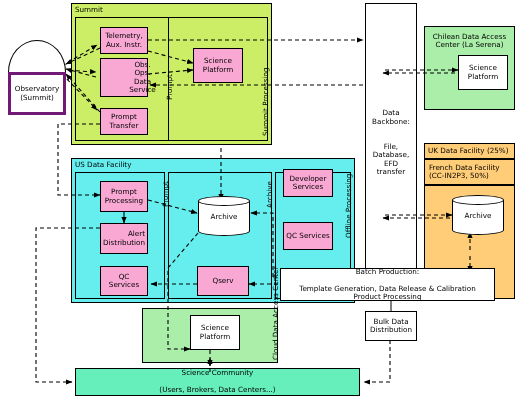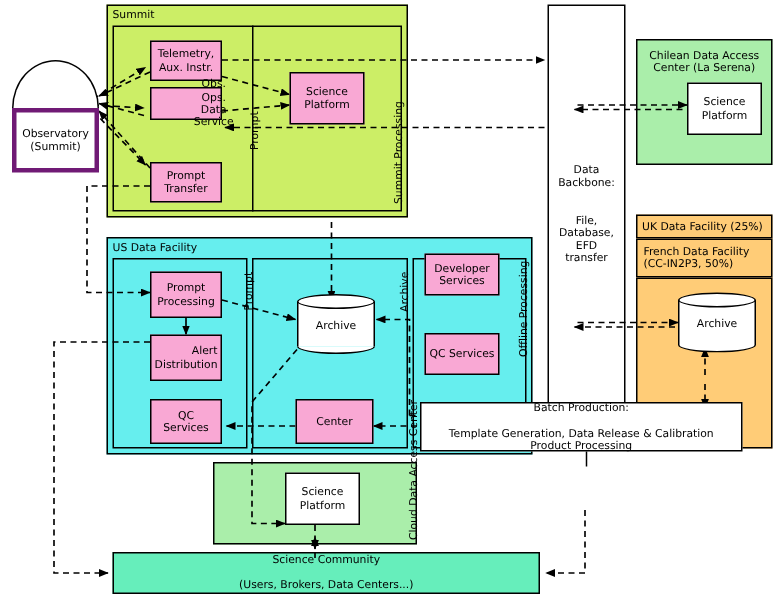--- a/index.html
+++ b/index.html
@@ -177,21 +177,21 @@
       <span>
         <span>Observatory</span><br>
         <span>(Summit)</span>
       </span>
     </div>
   </div>
 
   <div class="node" style="left:100px;top:27px;width:48px;height:27px;">
     <span>Telemetry, Aux. Instr.</span>
   </div>
-  <div class="node" style="left:100px;top:58px;width:48px;height:22px;padding-left:37px;">
+  <div class="node" style="left:100px;top:58px;width:48px;height:39px;padding-left:37px;">
     <span>Obs. Ops. Data Service</span>
   </div>
   <div class="node" style="left:100px;top:108px;width:48px;height:27px;">
     <span>Prompt Transfer</span>
   </div>
   <div class="node" style="left:193px;top:48px;width:50px;height:35px;">
     <span>Science Platform</span>
   </div>
 
   <div class="node" style="left:100px;top:181px;width:48px;height:31px;">
@@ -205,36 +205,39 @@
   </div>
 
   <div class="cyl" style="left:198px;top:196px;width:52px;height:40px;">
     <div class="body"></div>
     <div class="bot"></div>
     <div class="top"></div>
     <div class="cap">Archive</div>
   </div>
 
   <div class="node" style="left:197px;top:266px;width:52px;height:30px;">
-    <span>Center</span>
+    <span>Qserv</span>
   </div>
   <div class="node" style="left:283px;top:169px;width:50px;height:28px;">
     <span>Developer Services</span>
   </div>
   <div class="node" style="left:283px;top:222px;width:50px;height:28px;">
     <span>QC Services</span>
   </div>
 
   <div class="node white" style="left:280px;top:268px;width:215px;height:33px;">
     <span>
       <span>Batch Production:</span><br>
       <span>Template Generation, Data Release &amp; Calibration Product Processing</span>
     </span>
   </div>
 
+  <div class="node white" style="left:365px;top:311px;width:52px;height:30px;">
+    <span>Bulk Data Distribution</span>
+  </div>
 
   <div class="node white" style="left:458px;top:55px;width:50px;height:35px;">
     <span>Science Platform</span>
   </div>
 
   <div class="cyl" style="left:452px;top:195px;width:52px;height:40px;">
     <div class="body"></div>
     <div class="bot"></div>
     <div class="top"></div>
     <div class="cap">Archive</div>

